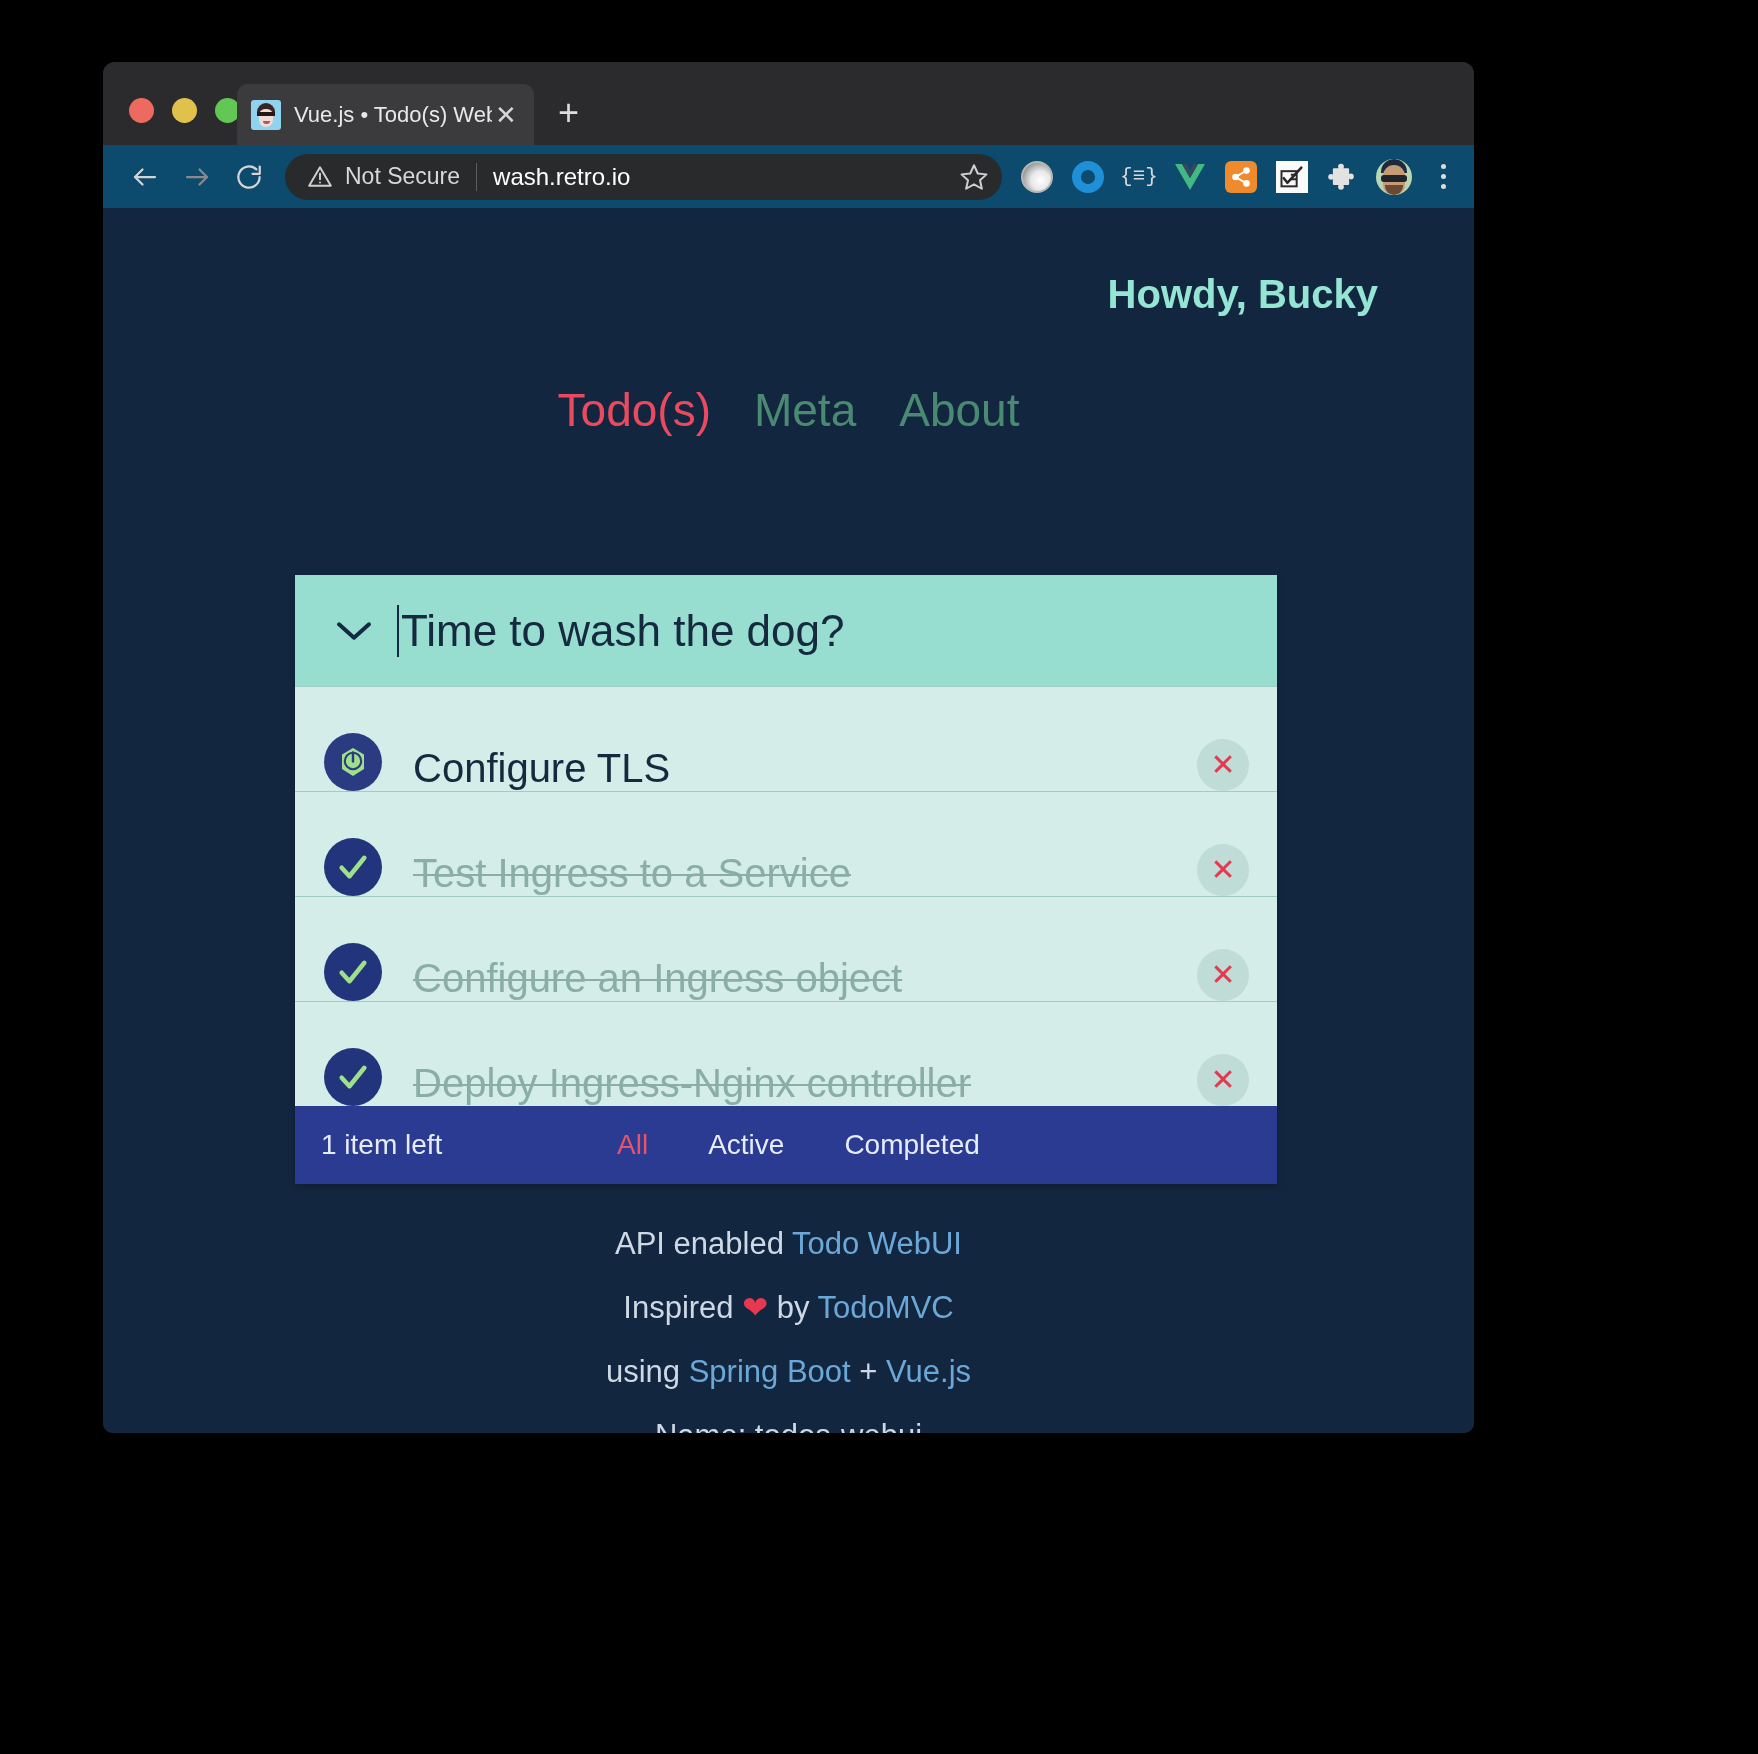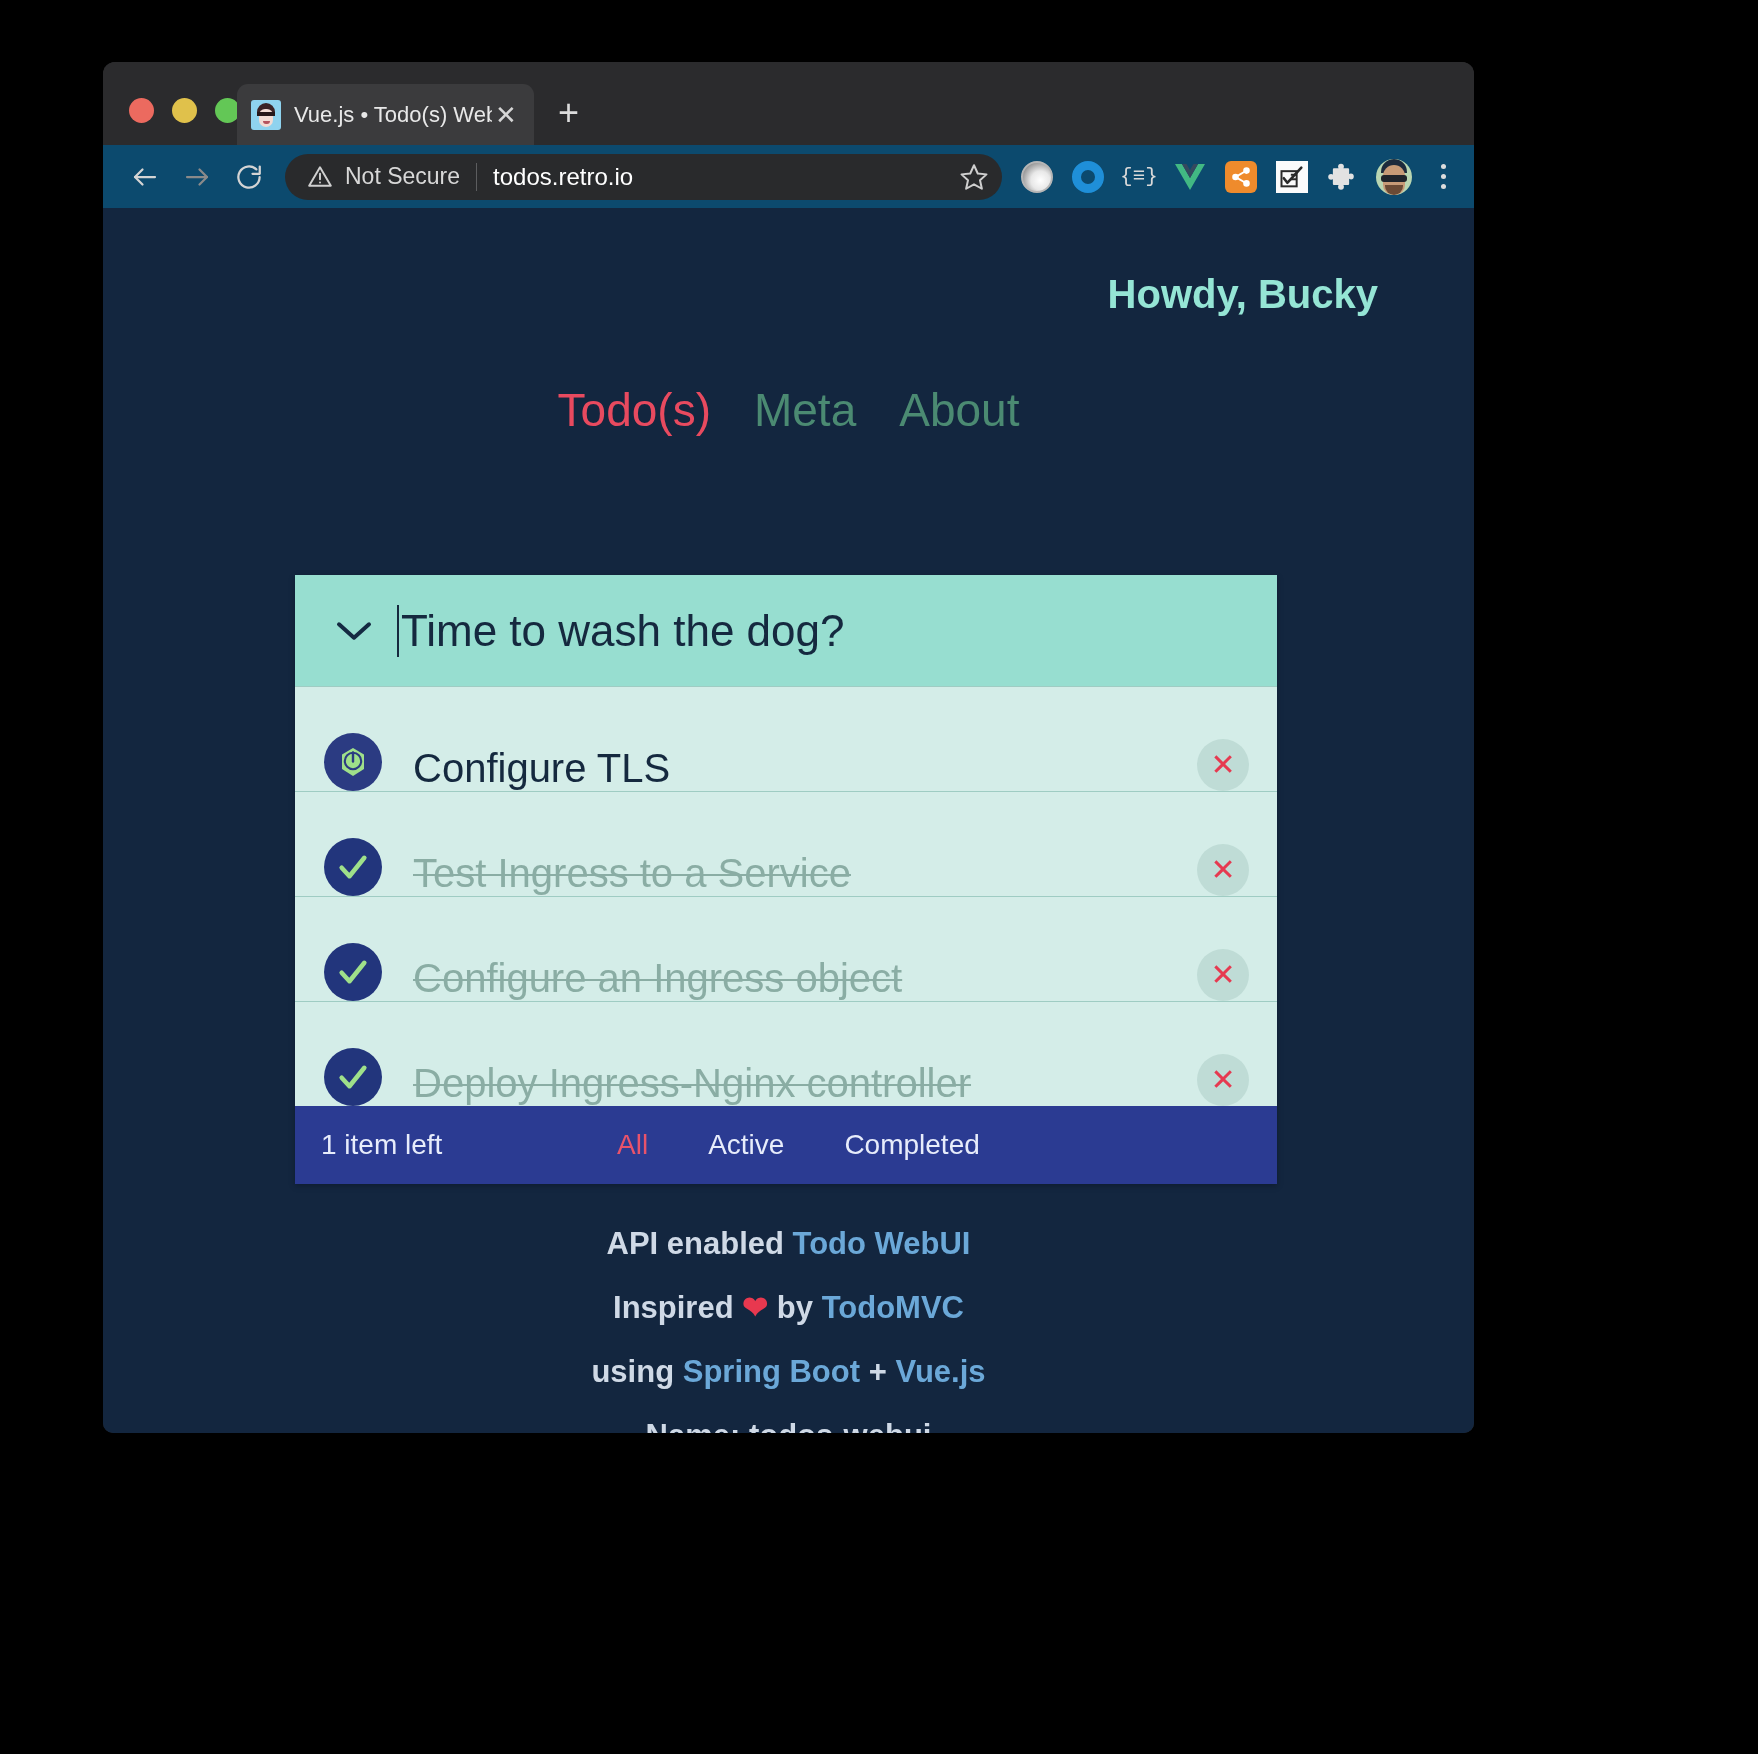--- a/index.html
+++ b/index.html
@@ -325,21 +325,21 @@
 
   
   .page-footer {
     position: absolute;
     left: 0; right: 0; top: 1020px;
     text-align: center;
     color: #cfd9e6;
     font-size: 31px;
     line-height: 1;
   }
-  .page-footer p { margin: 0 0 33px 0; font-weight: bold; }
+  .page-footer p { margin: 0 0 33px 0; }
   .page-footer a { color: #6ba8d8; text-decoration: none; }
   .heart { color: #e8384f; }
 </style>
 </head>
 <body>
 
 <div class="browser-window">
 
   <div class="tabstrip">
     <div class="traffic-lights">
@@ -385,21 +385,21 @@
     <div class="omnibox">
       <span class="warn-icon">
         <svg width="26" height="26" viewBox="0 0 24 24" fill="none" stroke="currentColor" stroke-width="1.8" stroke-linejoin="round">
             <path d="M12 3 L22 20 H2 Z"></path>
             <line x1="12" y1="9" x2="12" y2="14" stroke-linecap="round"></line>
             <circle cx="12" cy="17" r="0.9" fill="currentColor" stroke="none"></circle>
           </svg>
       </span>
       <span class="not-secure">Not Secure</span>
       <span class="omni-sep"></span>
-      <span class="omni-url">todos.retro.io</span>
+      <span class="omni-url">wash.retro.io</span>
       <span class="star-btn">
         <svg width="30" height="30" viewBox="0 0 24 24" fill="none" stroke="currentColor" stroke-width="1.6" stroke-linejoin="round">
             <polygon points="12,2.6 15,9.2 22,9.9 16.8,14.6 18.3,21.4 12,17.9 5.7,21.4 7.2,14.6 2,9.9 9,9.2"></polygon>
           </svg>
       </span>
     </div>
 
     <div class="ext-icons">
       <span class="ext">
           <span class="ext-pearl"></span>

